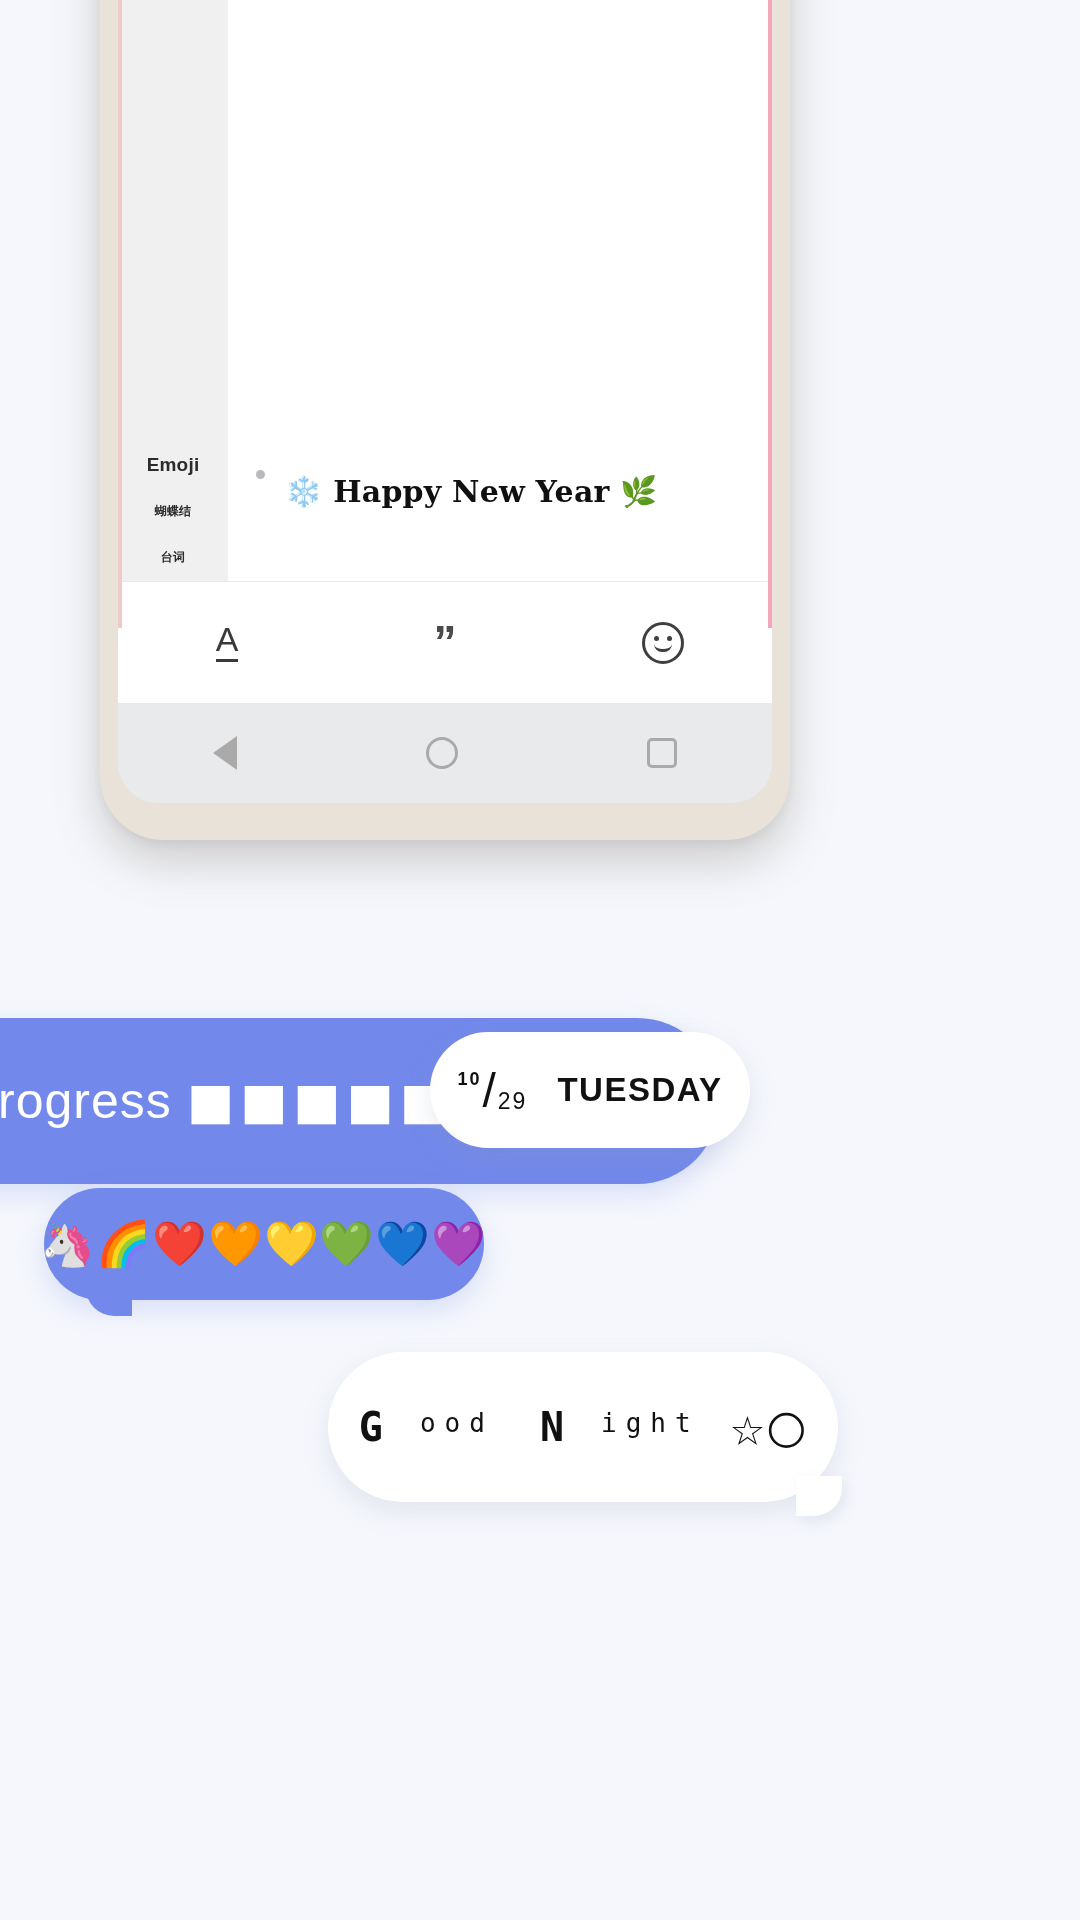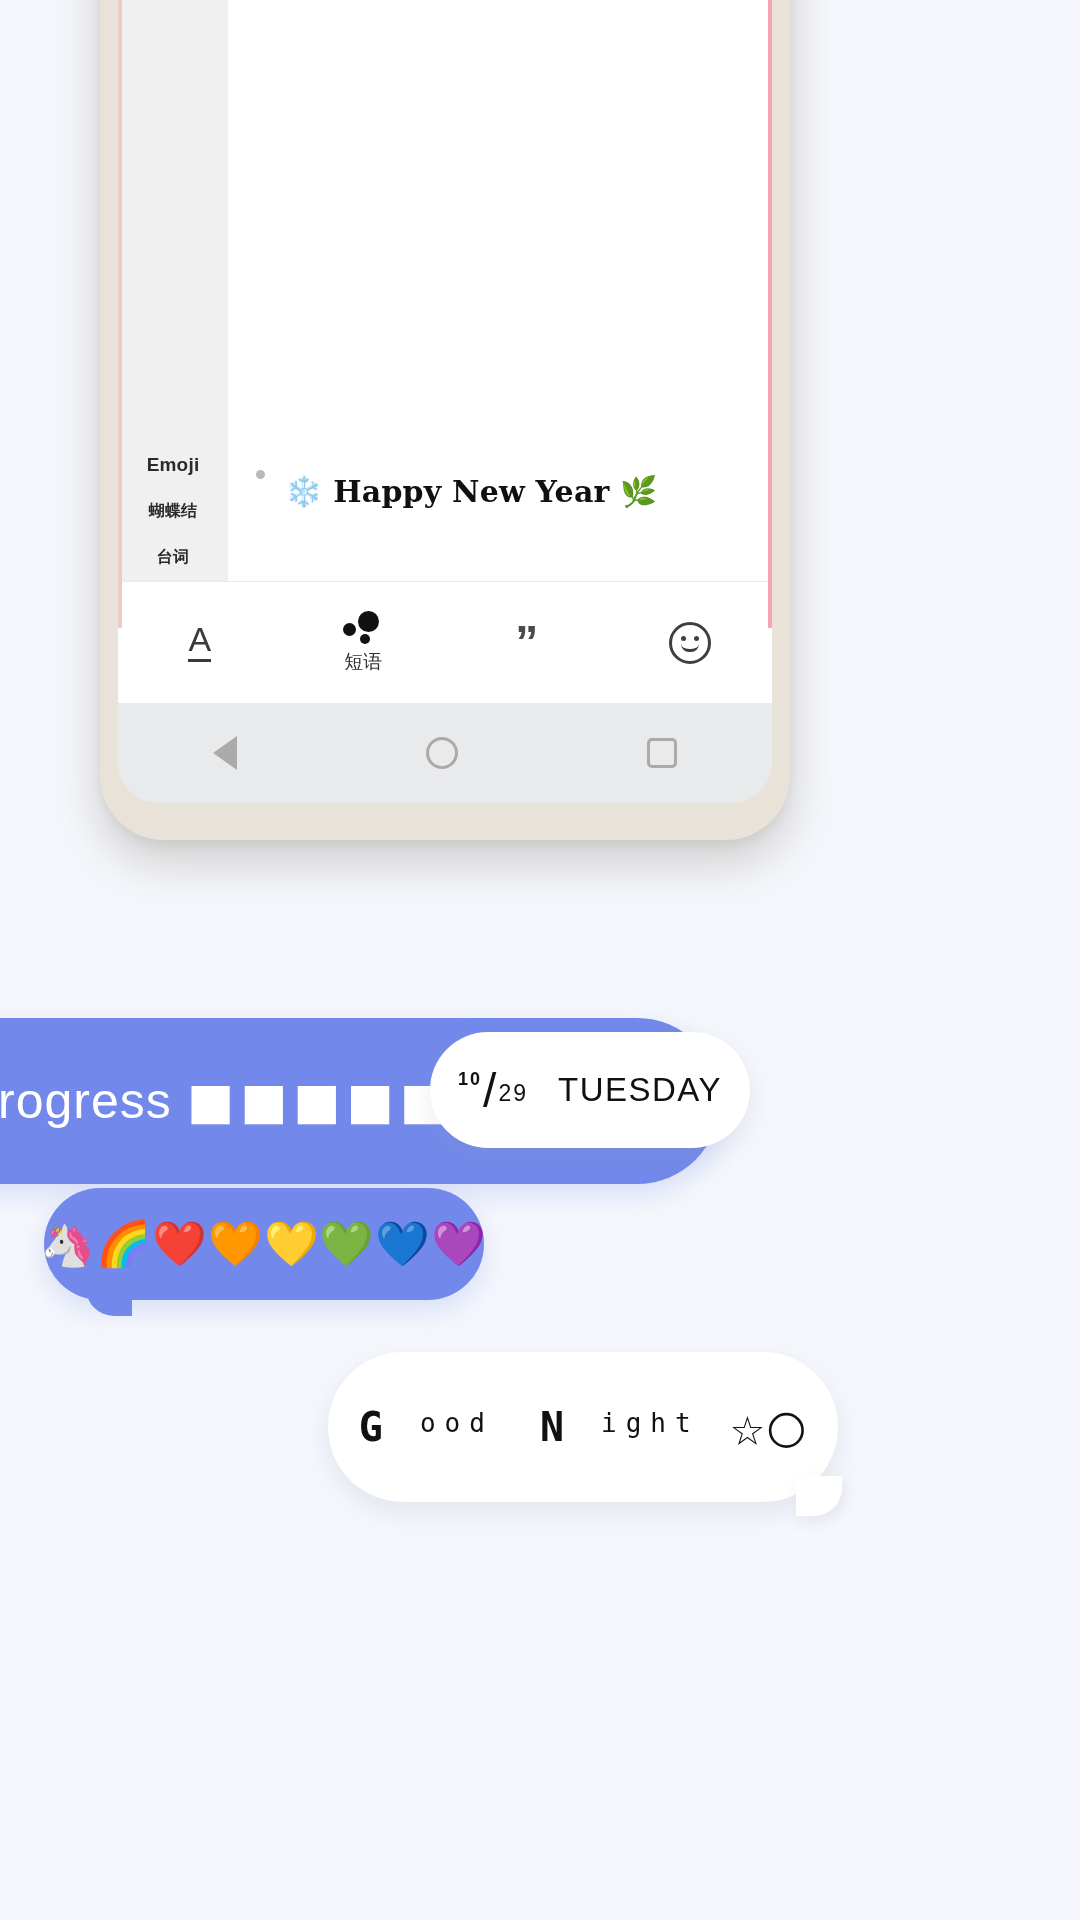--- a/index.html
+++ b/index.html
@@ -38,21 +38,21 @@
     width:110px; background:#f0f0f1; flex:0 0 110px;
     padding-top:1002px;
     display:flex; flex-direction:column; align-items:center;
   }
   .kb-side-item{
     height:62px; width:100%;
     display:flex; align-items:center; justify-content:center;
     font-size:19px; color:#2b2b2b; font-weight:600;
     letter-spacing:.2px;
   }
-  .kb-side-item.cn{font-size:16px;font-weight:600;}
+  .kb-side-item.cn{font-size:12px;font-weight:600;}
 
   .kb-list{
     flex:1; background:#fff; padding-top:990px;
     overflow:hidden; position:relative;
   }
   .kb-row{
     display:flex; align-items:center; gap:20px;
     padding:10px 20px 10px 28px; min-height:72px;
   }
   .bullet{
@@ -130,22 +130,22 @@
     position:absolute; right:-2px; bottom:-16px;
     width:46px;height:40px;background:#fff;
     border-radius:0 0 28px 0;
     transform:skewX(-16px);
     box-shadow:4px 6px 14px rgba(140,150,180,.16);
   }
   .date-text{font-size:34px;font-weight:700;letter-spacing:1px;white-space:nowrap;display:flex;align-items:center;}
   .frac{display:inline-flex;align-items:center;font-weight:500;}
   .frac .num{font-size:18px;position:relative;top:-11px;letter-spacing:2px;font-weight:bold;}
   .frac .sl{font-size:48px;font-weight:300;margin:0 1px;}
-  .frac .den{font-size:23px;position:relative;top:3px;letter-spacing:2px;}
-  .dow{margin-left:30px;font-weight:400;font-size:33px;letter-spacing:1.5px;text-align:right;}
+  .frac .den{font-size:23px;position:relative;top:11px;letter-spacing:2px;}
+  .dow{margin-left:30px;font-weight:700;font-size:33px;letter-spacing:1.5px;text-align:right;}
 
   .bub-hearts{
     left:44px; top:1188px;
     width:440px; height:112px;
     border-radius:56px;
     display:flex;align-items:center;justify-content:center;
     box-shadow:0 10px 26px rgba(114,137,235,.22);
   }
   .hearts-text{font-size:44px;letter-spacing:1px;font-family:"DejaVu Sans",sans-serif;white-space:nowrap;}
   .tail-blue{
@@ -206,28 +206,20 @@
               
               
             </div>
 
           </div>
         </div>
 
         <div class="kb-bar">
           <div class="kb-bar-item">
             <span class="ico-A">A</span>
-          </div>
-          <div class="kb-bar-item">
-            <span class="ico-dots">
-                <i></i>
-                <i></i>
-                <i></i>
-              </span>
-            <span class="kb-bar-label">短语</span>
           </div>
           <div class="kb-bar-item">
             <span class="ico-quote">”</span>
           </div>
           <div class="kb-bar-item">
             <span class="ico-smiley">
                 <i class="l"></i>
                 <i class="r"></i>
                 <b></b>
               </span>

